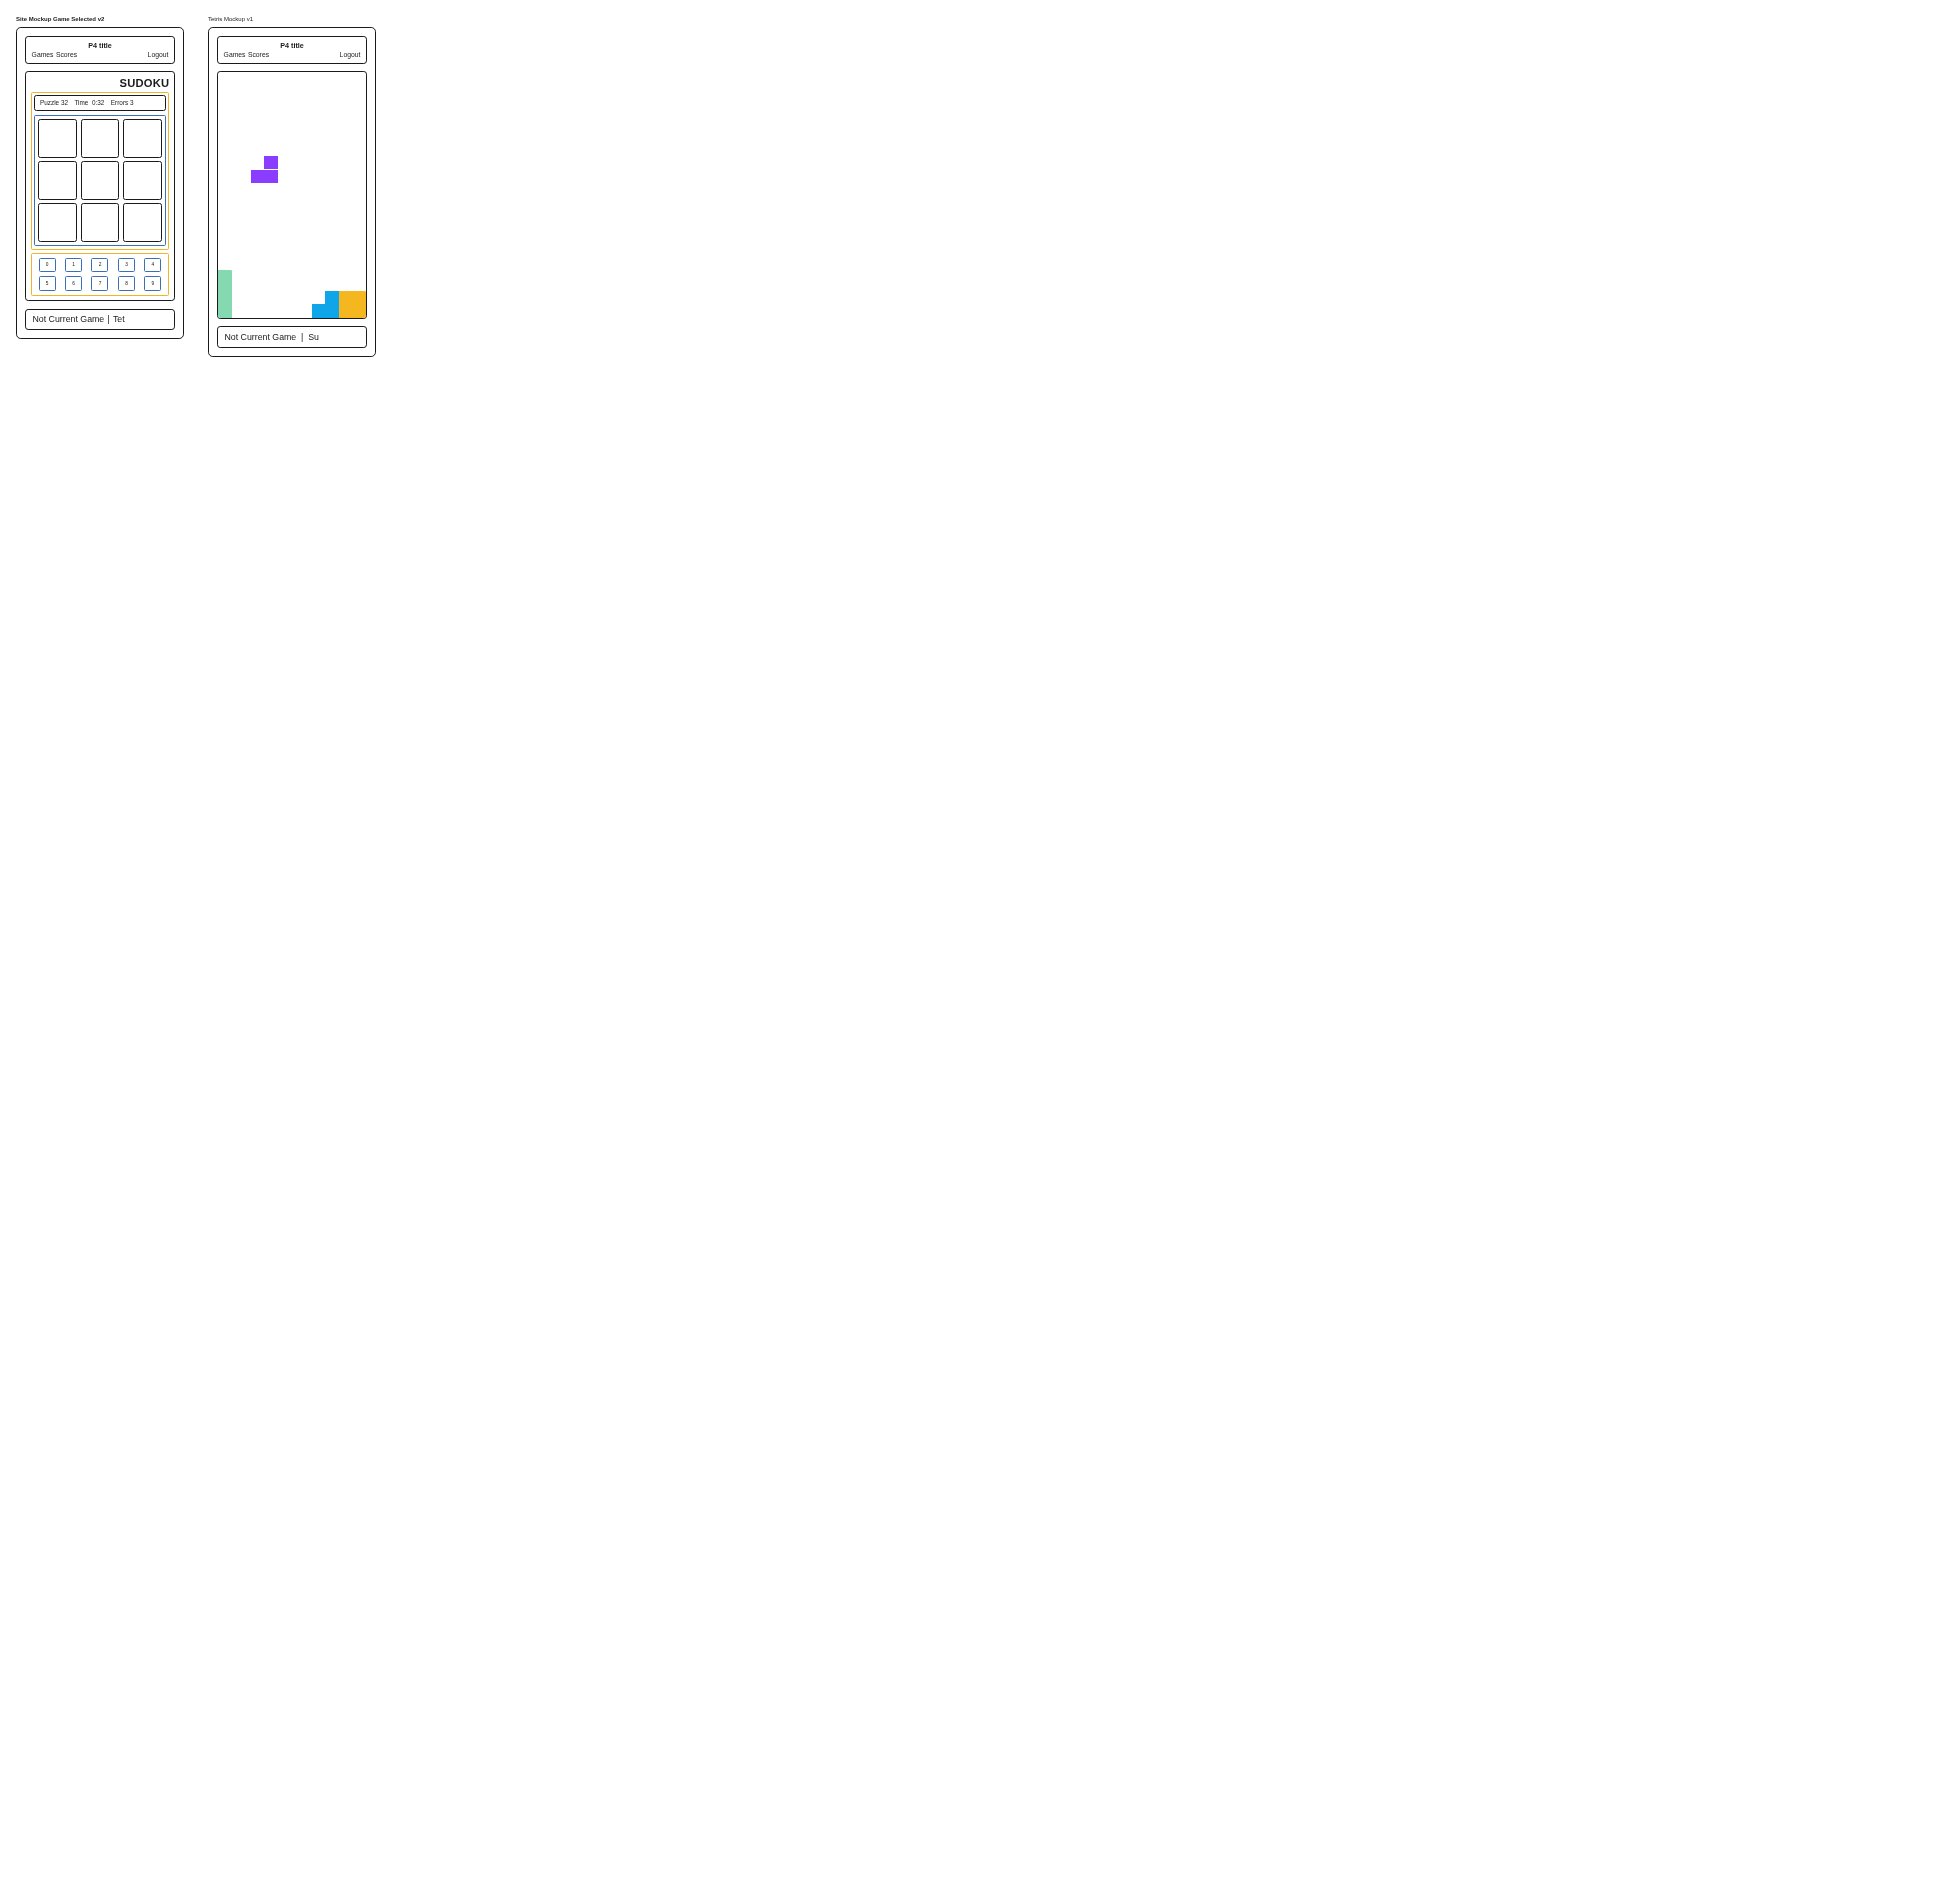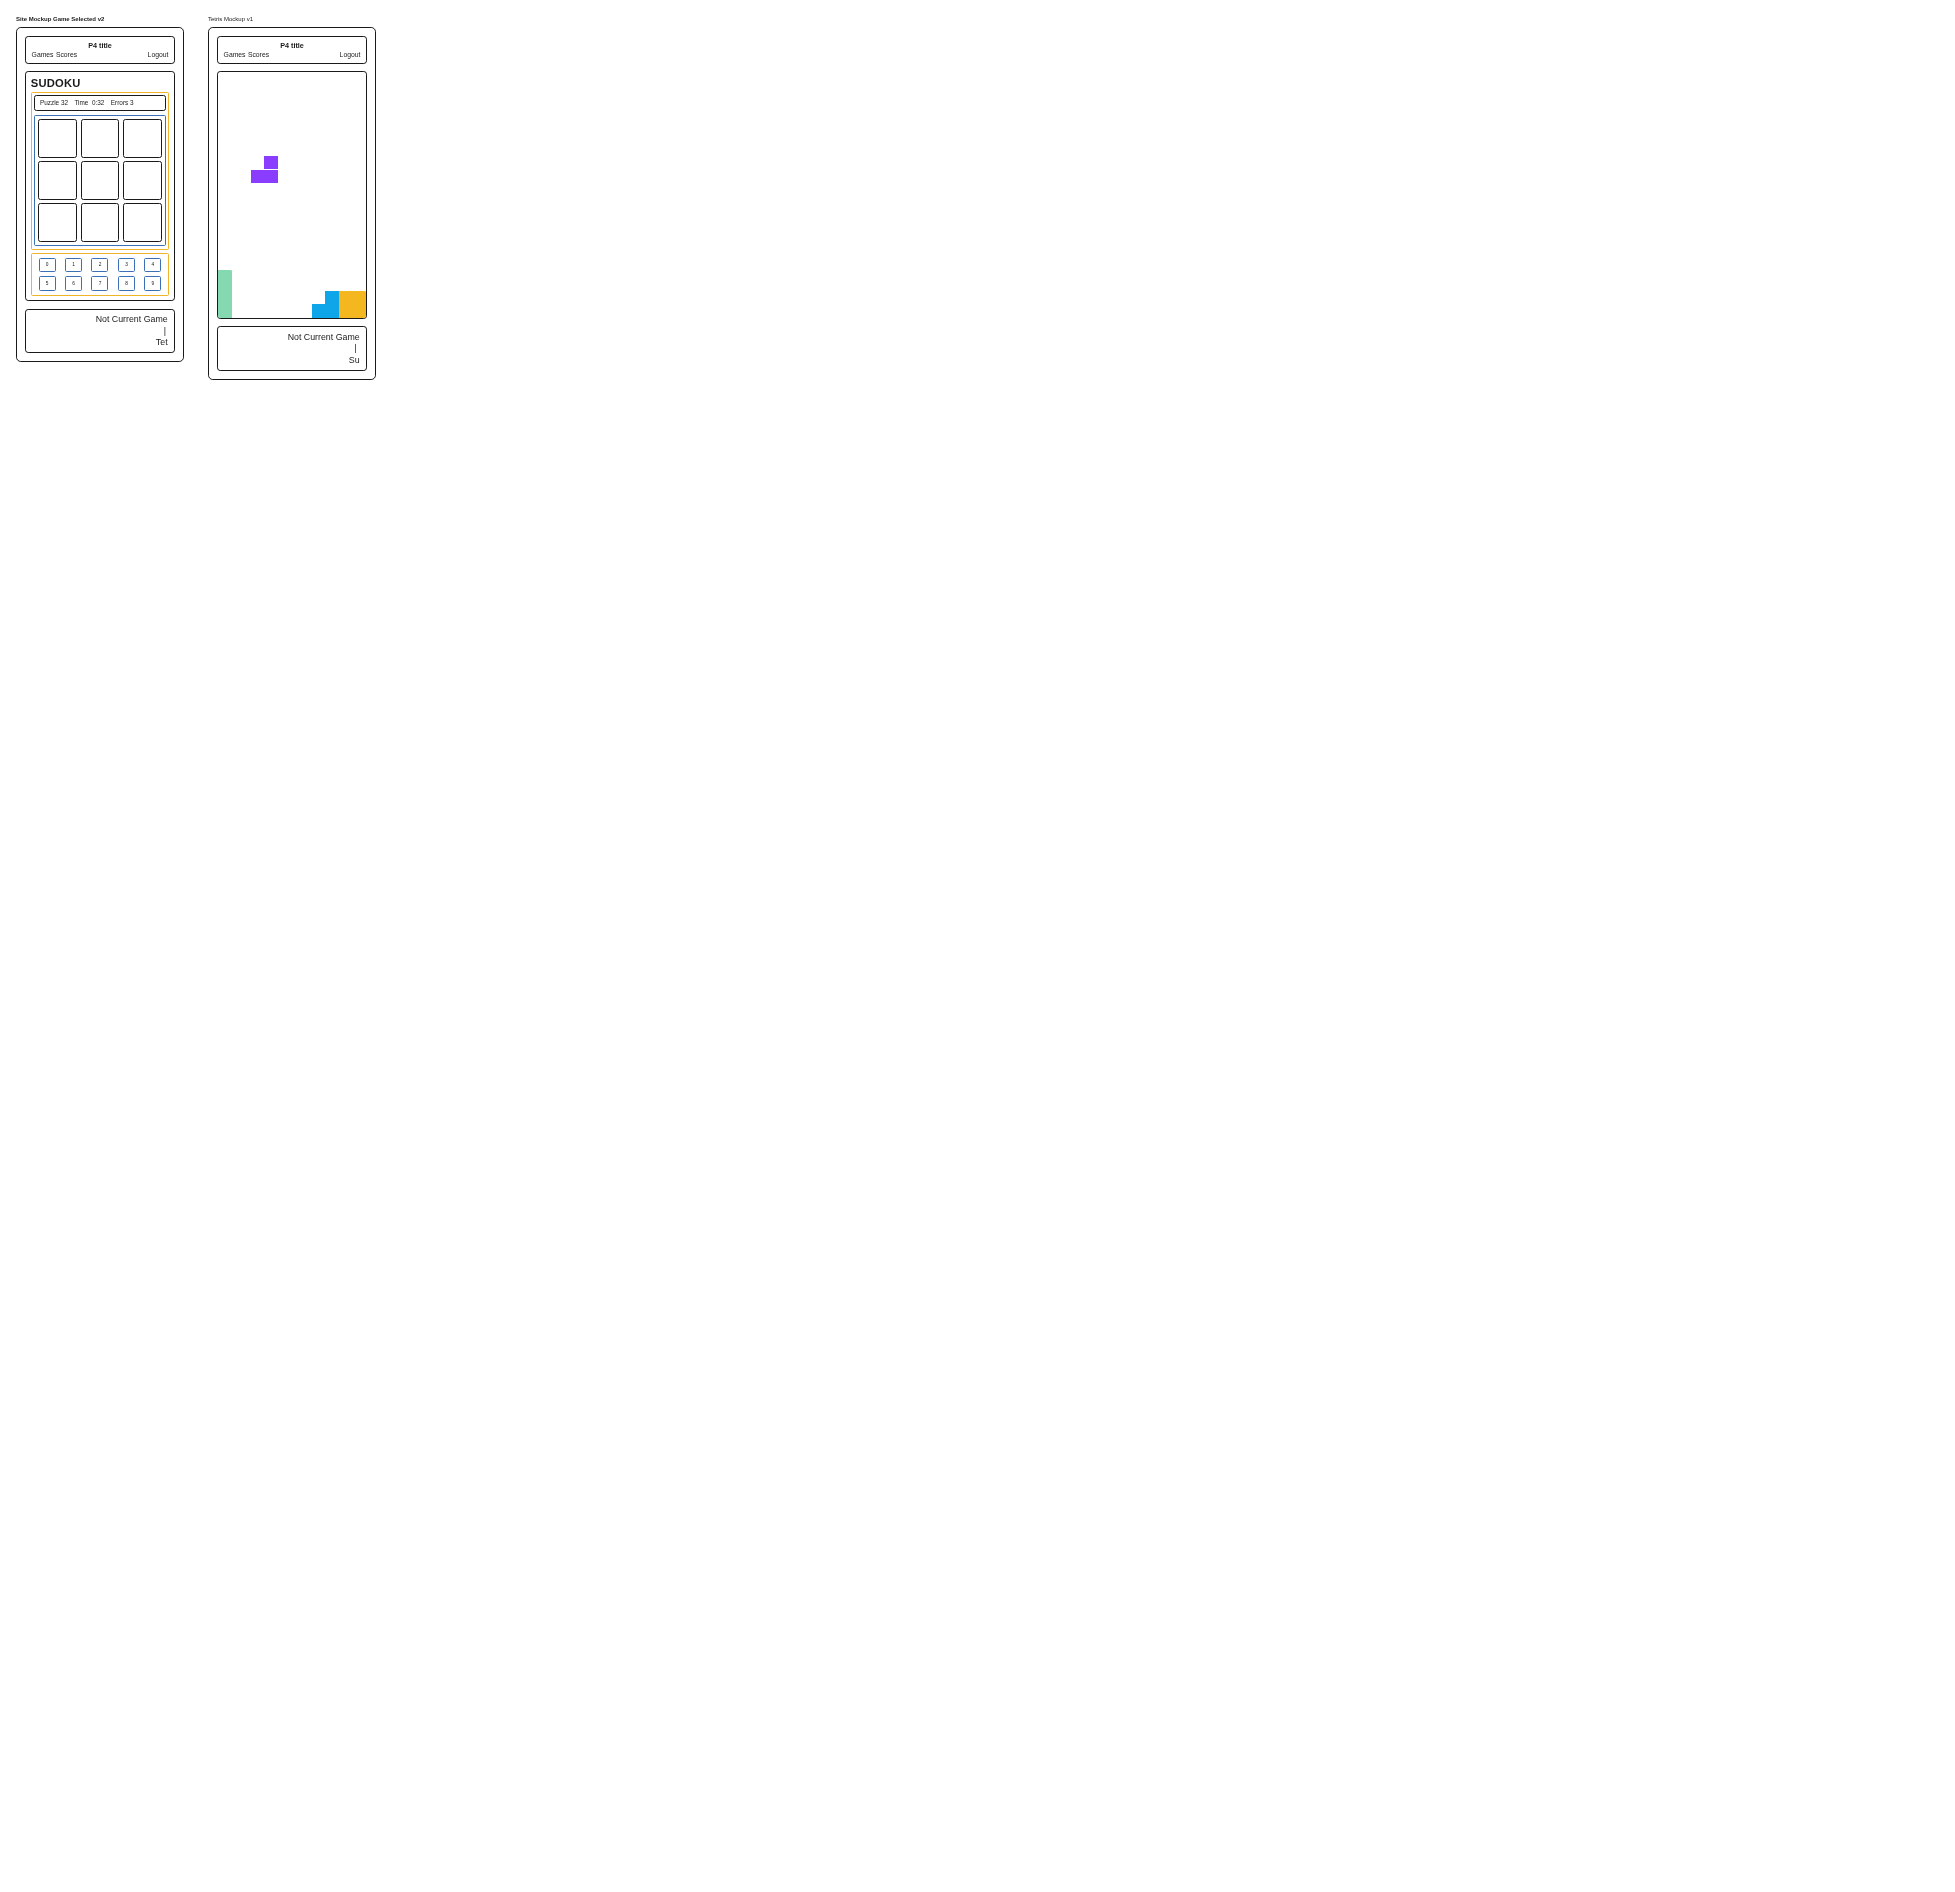--- a/index.html
+++ b/index.html
@@ -57,21 +57,21 @@
     border: 0.8px solid #1a1a1a;
     border-radius: 3.2px;
     padding: 4.8px;
     display: flex;
     flex-direction: column;
     align-items: stretch;
   }
   .sudoku-title {
     font-size: 11.2px;
     font-weight: 800;
-    text-align: left;
+    text-align: right;
     letter-spacing: 0.2px;
     margin-bottom: 3.2px;
   }
   .yellow-wrap {
     border: 0.6px solid #f0b429;
     border-radius: 1.6px;
     padding: 2.4px;
     display: flex;
     flex-direction: column;
     gap: 4px;
@@ -141,21 +141,20 @@
   .footer-box {
     border: 0.8px solid #1a1a1a;
     border-radius: 3.2px;
     padding: 4.8px 6.4px;
     font-size: 8.8px;
     display: flex;
     align-items: flex-end;
     gap: 1.6px;
     white-space: nowrap;
     overflow: hidden;
-    flex-direction: column;
   }
   .footer-sep { padding: 0 1.6px; }
 </style>
 </head>
 <body>
 
 <div class="canvas">
 
   <div class="frame-wrap">
     <div class="frame-label bold">Site Mockup Game Selected v2</div>

